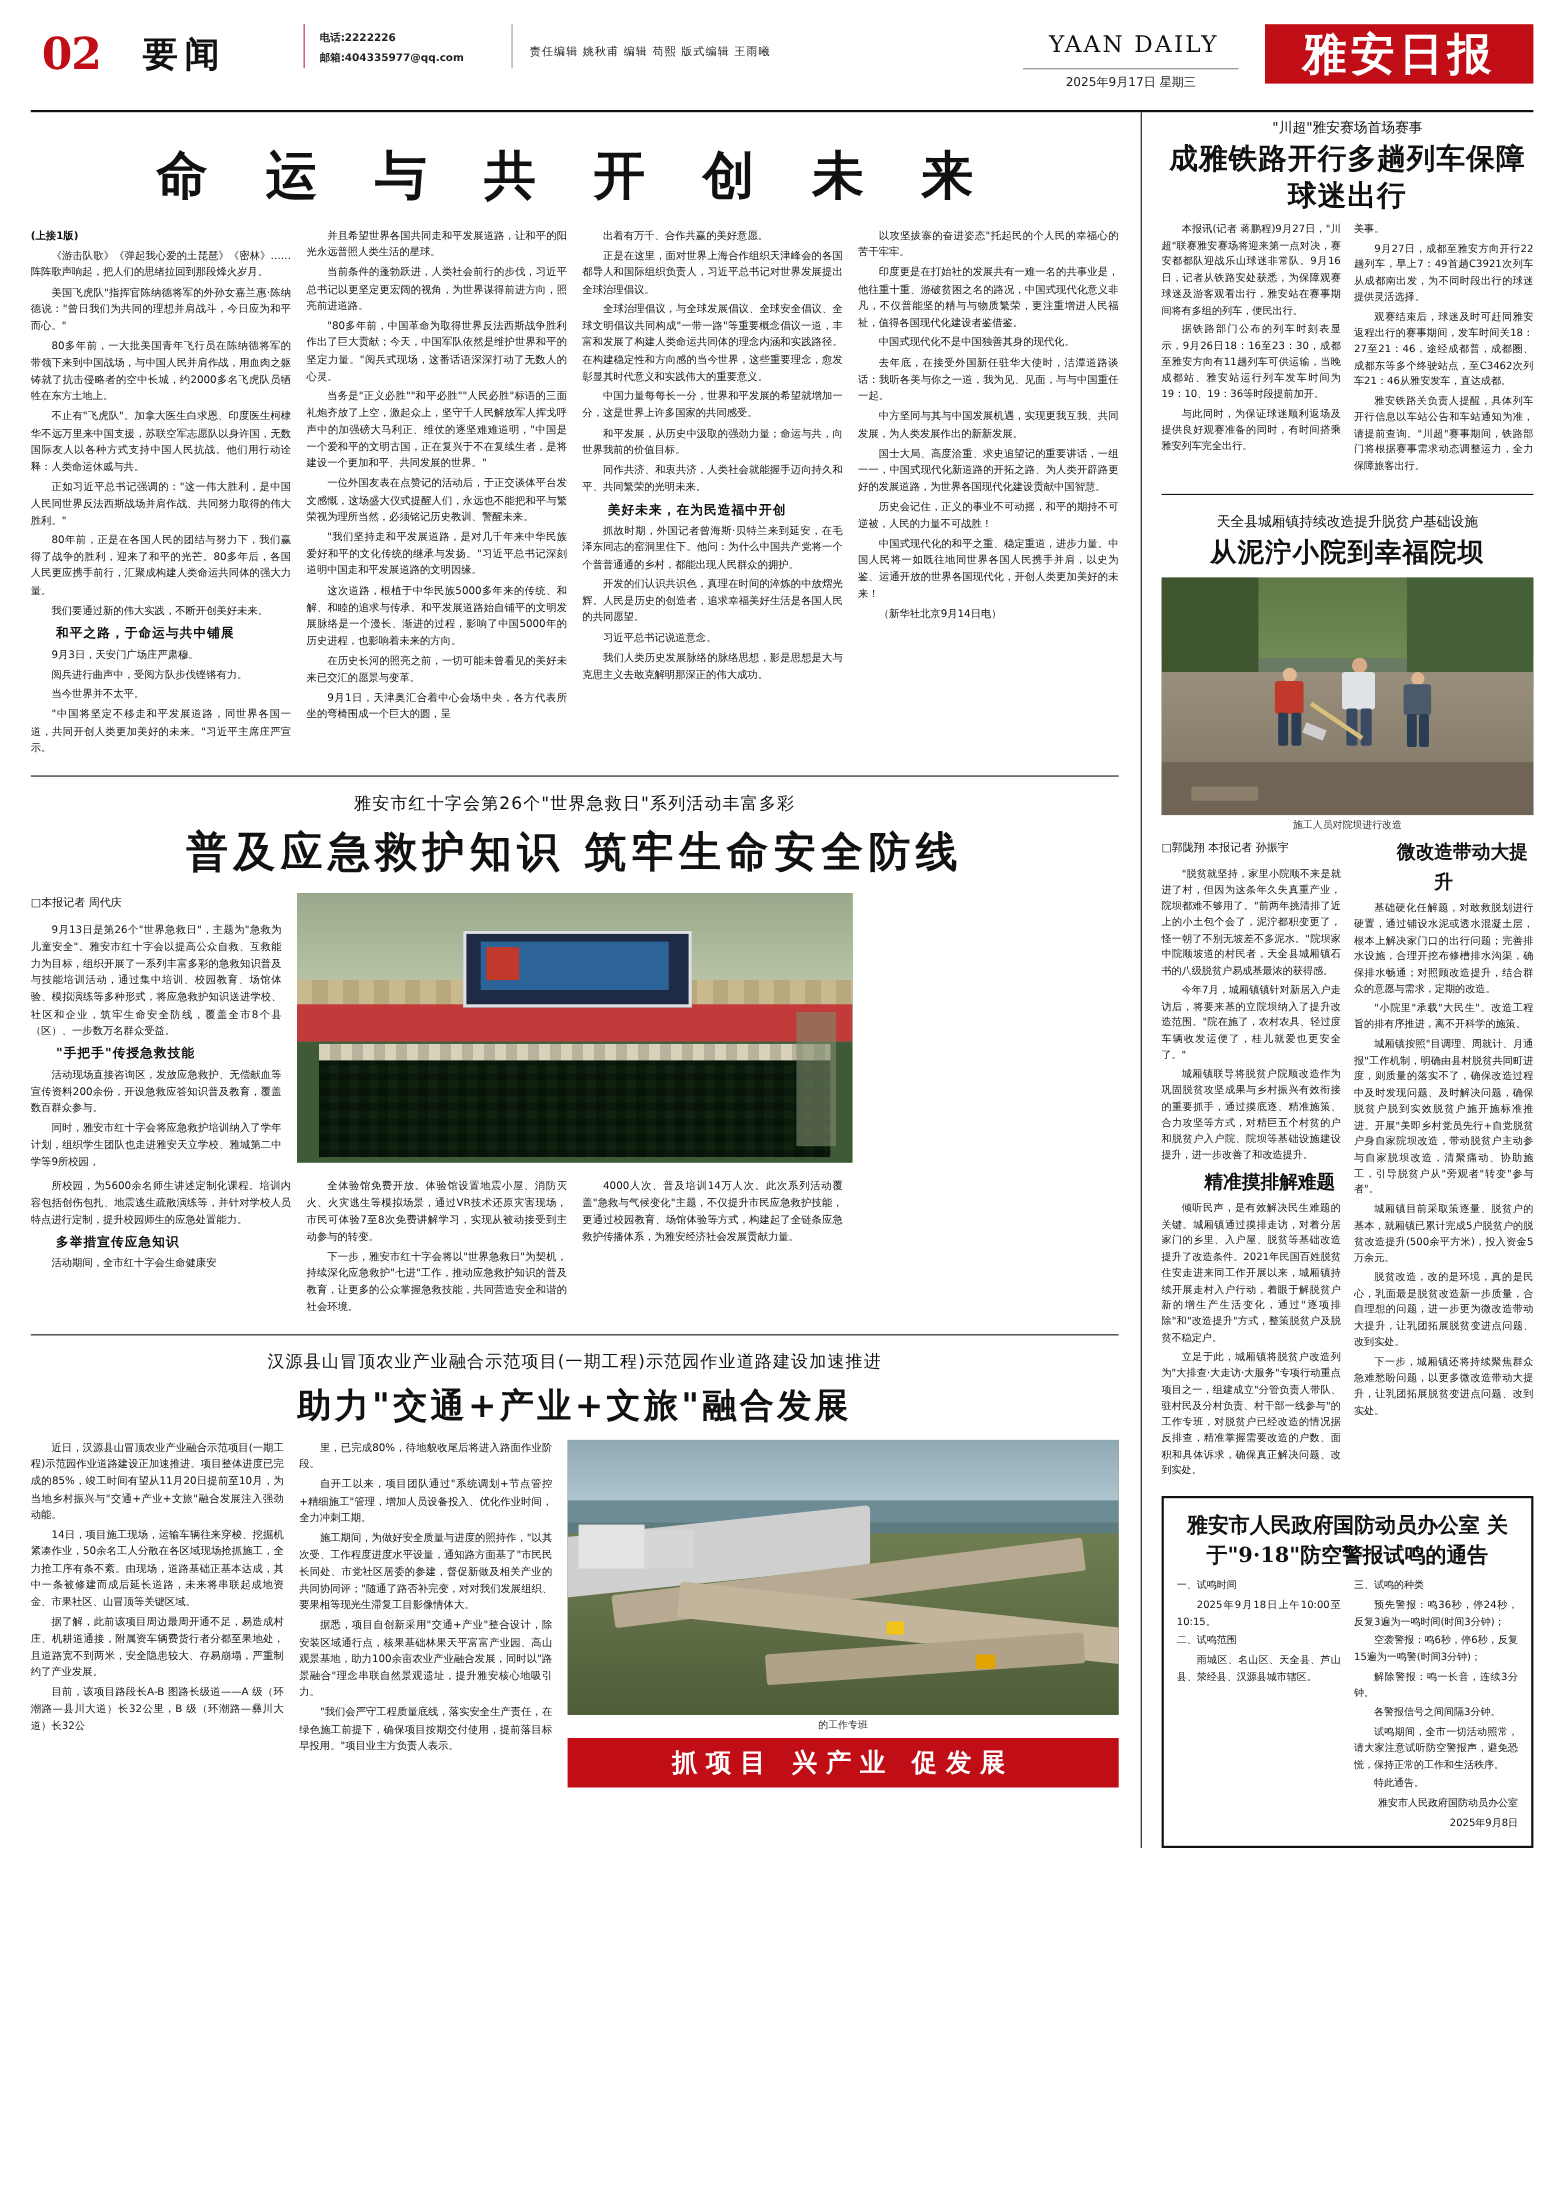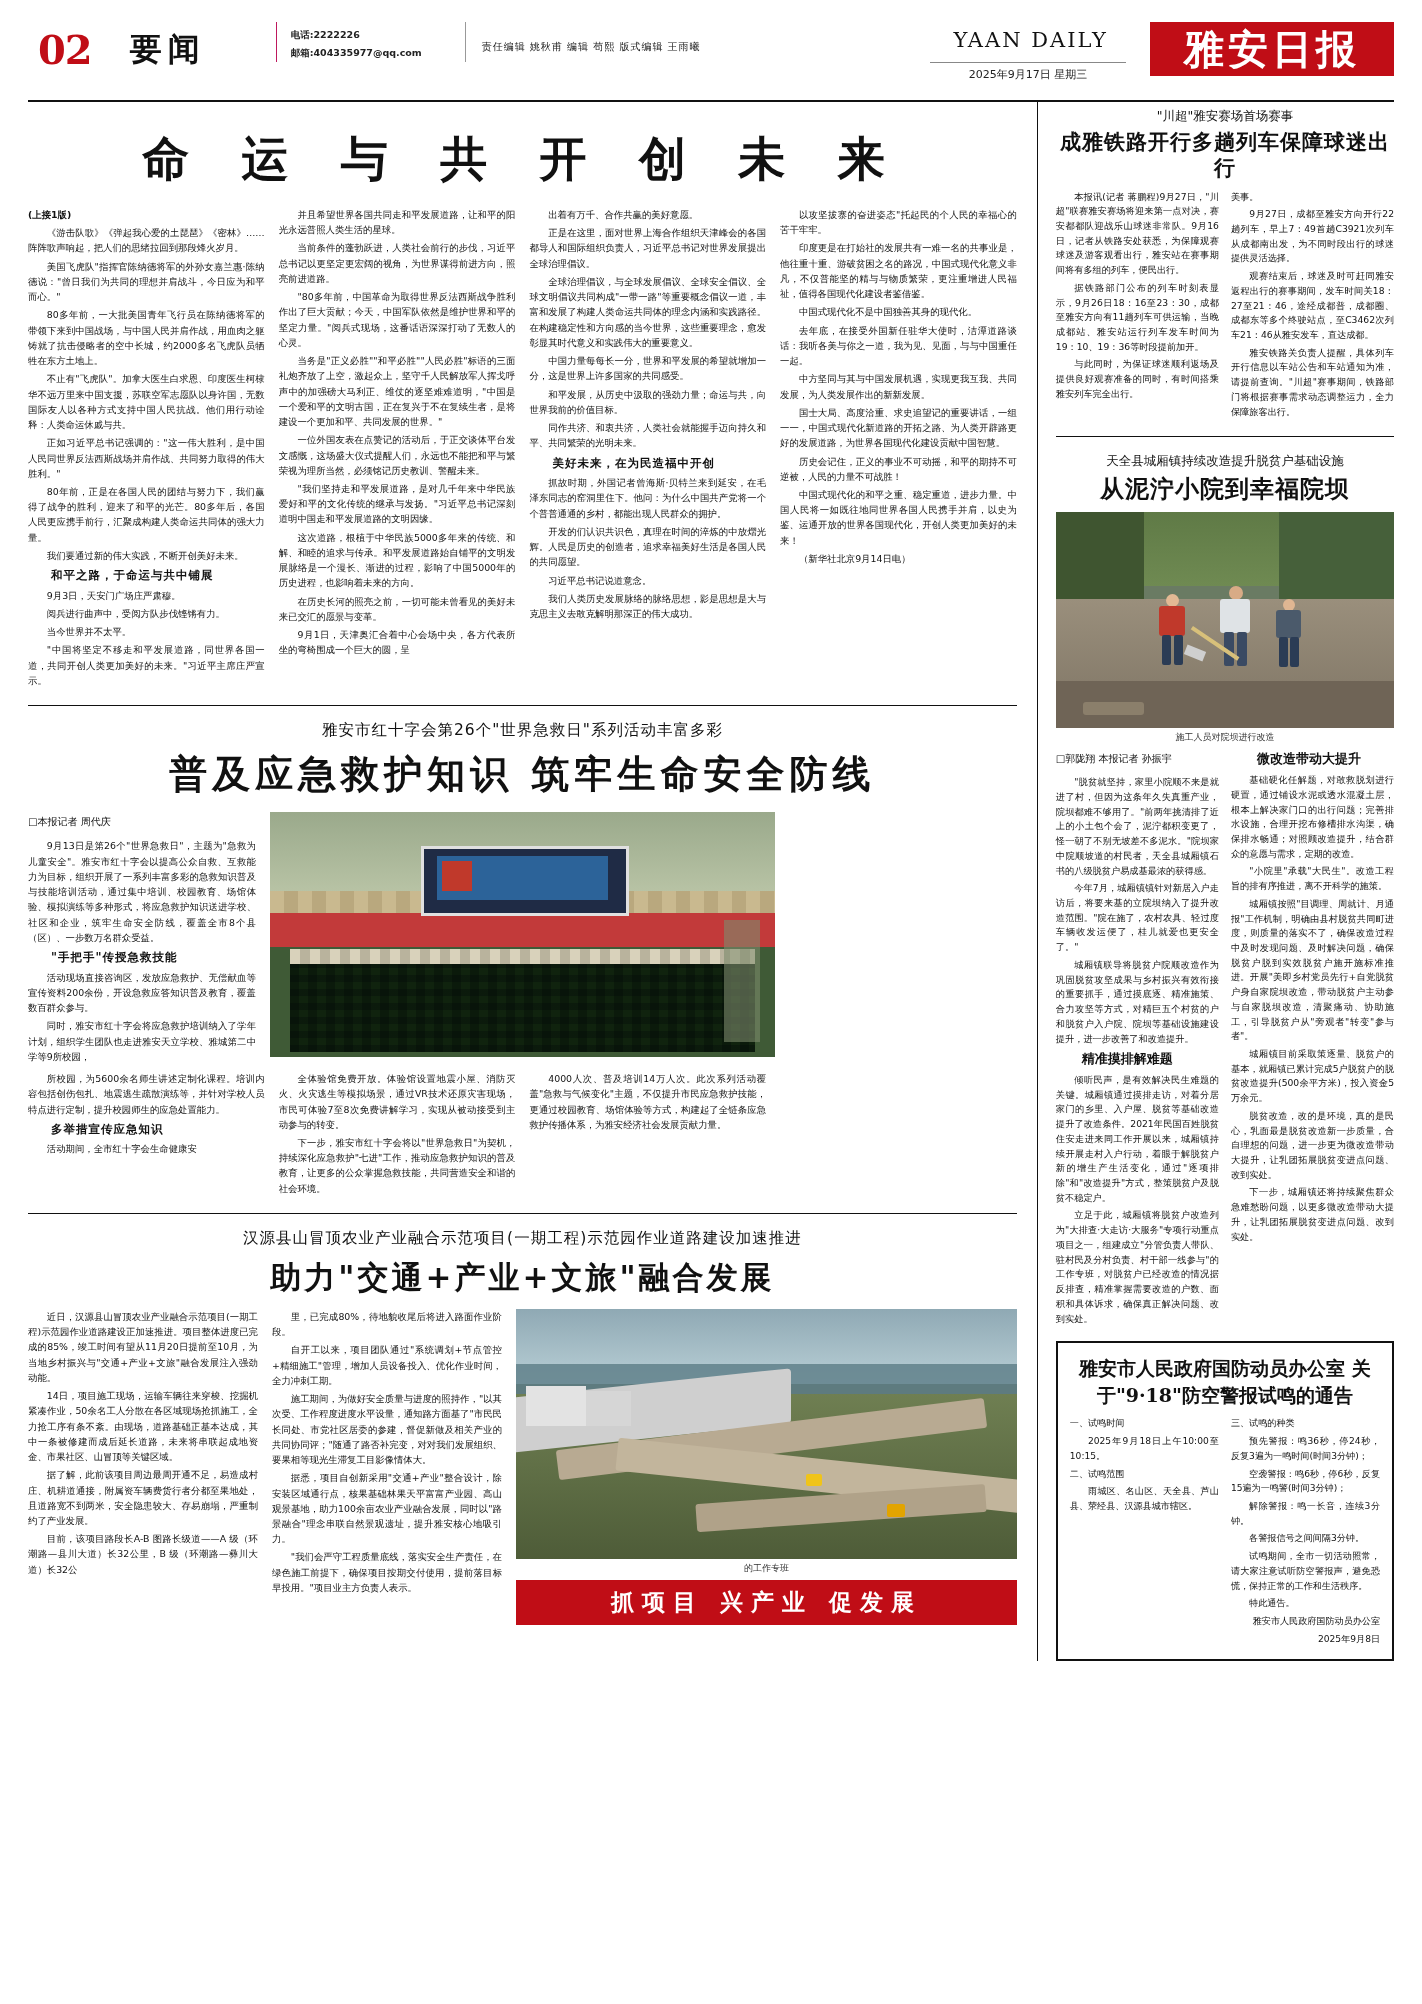--- a/index.html
+++ b/index.html
@@ -193,34 +193,34 @@
   }
   .r-head{
     text-align:center;
     font-size:24px;
     font-weight:bold;
     letter-spacing:1px;
     padding:1px 0 8px 0;
     font-family:"DejaVu Serif","Liberation Serif",serif;
     line-height:1.25;
   }
-  .r-head.sm{font-size:21px;}
+  .r-head.sm{font-size:26px;}
   .r-cols{
     display:flex;
     gap:12px;
     font-size:9.2px;
     line-height:1.6;
     text-align:justify;
   }
   .r-cols .c{flex:1;}
   .r-cols p{margin:0 0 3px 0;text-indent:2em;}
   .r-sub{
-    text-align:left;
-    font-weight:bold;
-    font-size:13px;
+    text-align:center;
+    font-weight:bold;
+    font-size:17px;
     margin:6px 0 4px 0;
   }
 
   .notice-box{
     border:2px solid #111;
     padding:12px 12px 10px 12px;
     margin-top:12px;
   }
   .notice-title{
     text-align:center;

